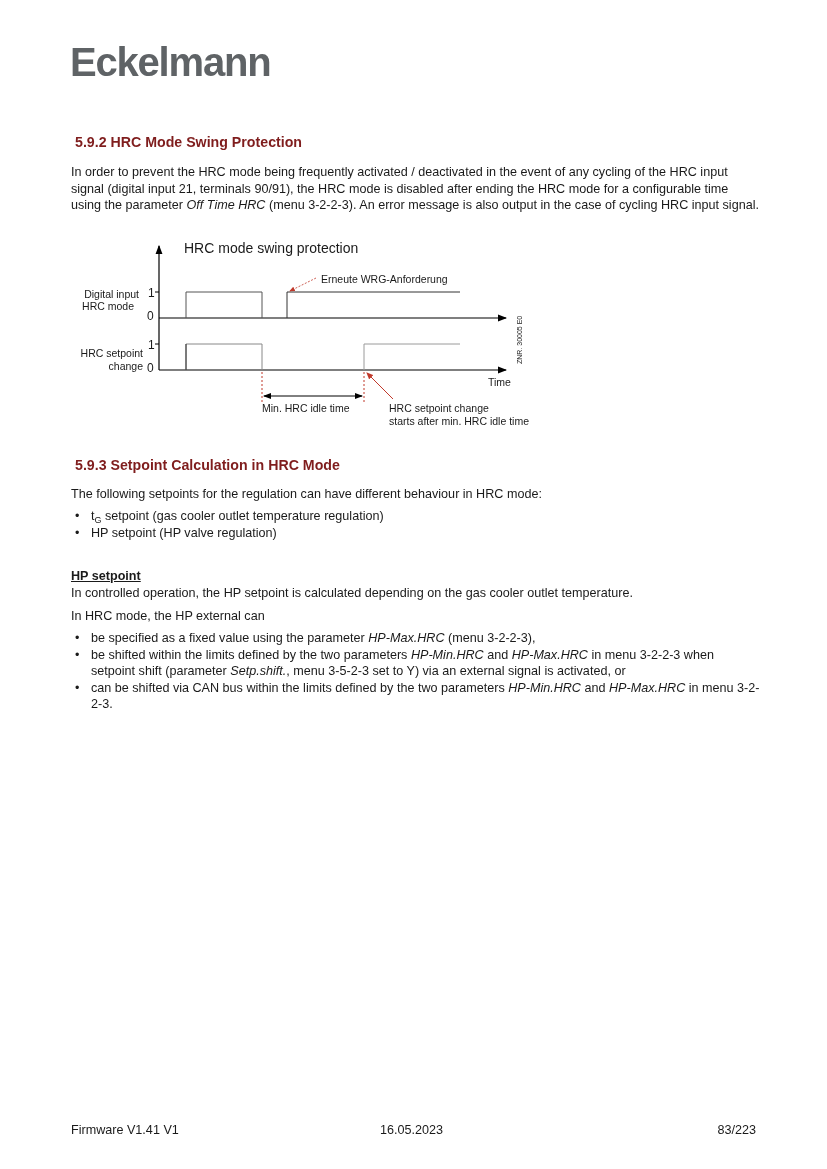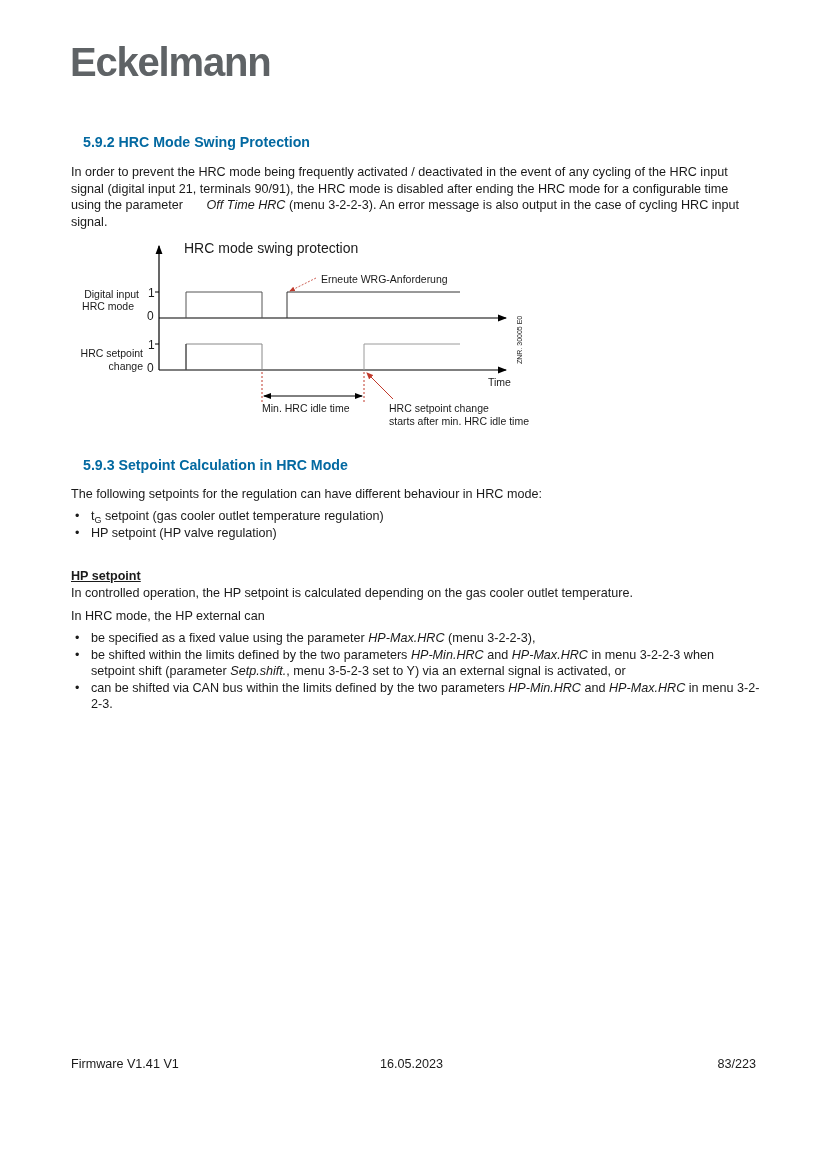--- a/index.html
+++ b/index.html
@@ -1,29 +1,29 @@
 <!DOCTYPE html>
 <html><head>
 <meta charset="utf-8">
 <style>
   html, body { margin:0; padding:0; background:#ffffff; }
   body { width:827px; height:1169px; position:relative; overflow:hidden;
          font-family:"Liberation Sans", sans-serif; color:#1a1a1a; }
   .logo { position:absolute; left:70px; top:40px; font-family:"Liberation Sans", sans-serif;
           font-weight:bold; font-size:40px; color:#5f6366; letter-spacing:-1.2px; }
-  .h2 { position:absolute; left:83px; font-weight:bold; font-size:14.2px; color:#0369a1; }
+  .h2 { position:absolute; left:75px; font-weight:bold; font-size:14.2px; color:#7f1d1d; }
   .p { position:absolute; left:71px; width:690px; font-size:12.6px; line-height:16.6px; }
-  .p i { font-style:italic;margin-left:20px; }
+  .p i { font-style:italic; }
   ul.bl { position:absolute; left:71px; width:690px; margin:0; padding:0; list-style:none;
           font-size:12.6px; line-height:16.6px; }
   ul.bl li { position:relative; padding-left:20px; }
   ul.bl li::before { content:"•"; position:absolute; left:4px; top:0; }
   sub { font-size:9px; vertical-align:-3px; line-height:0; }
   .subh { position:absolute; left:71px; font-weight:bold; font-size:12.6px; }
-  .footer { position:absolute; top:1057px; font-size:12.6px; }
+  .footer { position:absolute; top:1123px; font-size:12.6px; }
   svg text { font-family:"Liberation Sans", sans-serif; }
 </style>
 </head>
 <body>
 
 <div class="logo">Eckelmann</div>
 
 <div class="h2" style="top:134px;">5.9.2 HRC Mode Swing Protection</div>
 <div class="p" style="top:164px;"><span>In order to prevent the HRC mode being frequently activated / deactivated in the event of any cycling of the HRC input signal (digital input 21, terminals 90/91), the HRC mode is disabled after ending the HRC mode for a configurable time using the parameter </span><i>Off Time HRC</i><span> (menu 3-2-2-3). An error message is also output in the case of cycling HRC input signal.</span></div>
 

